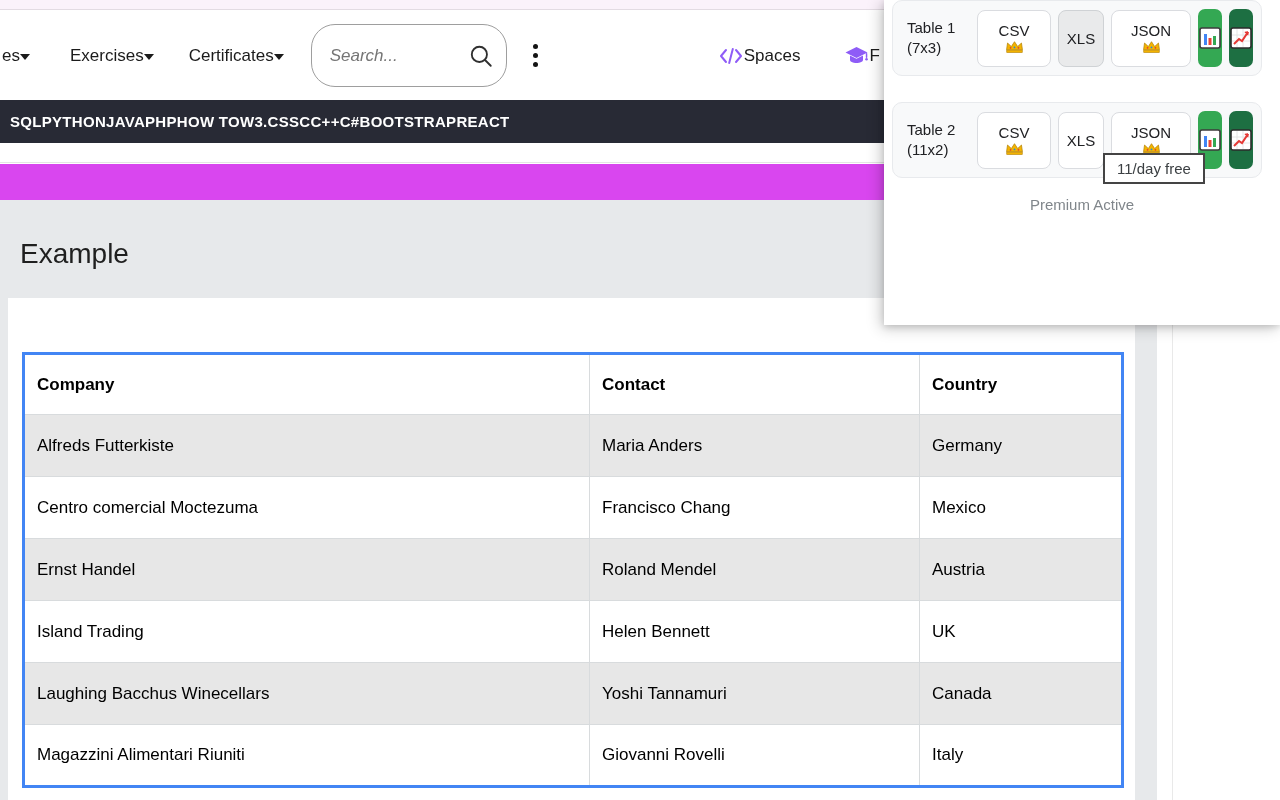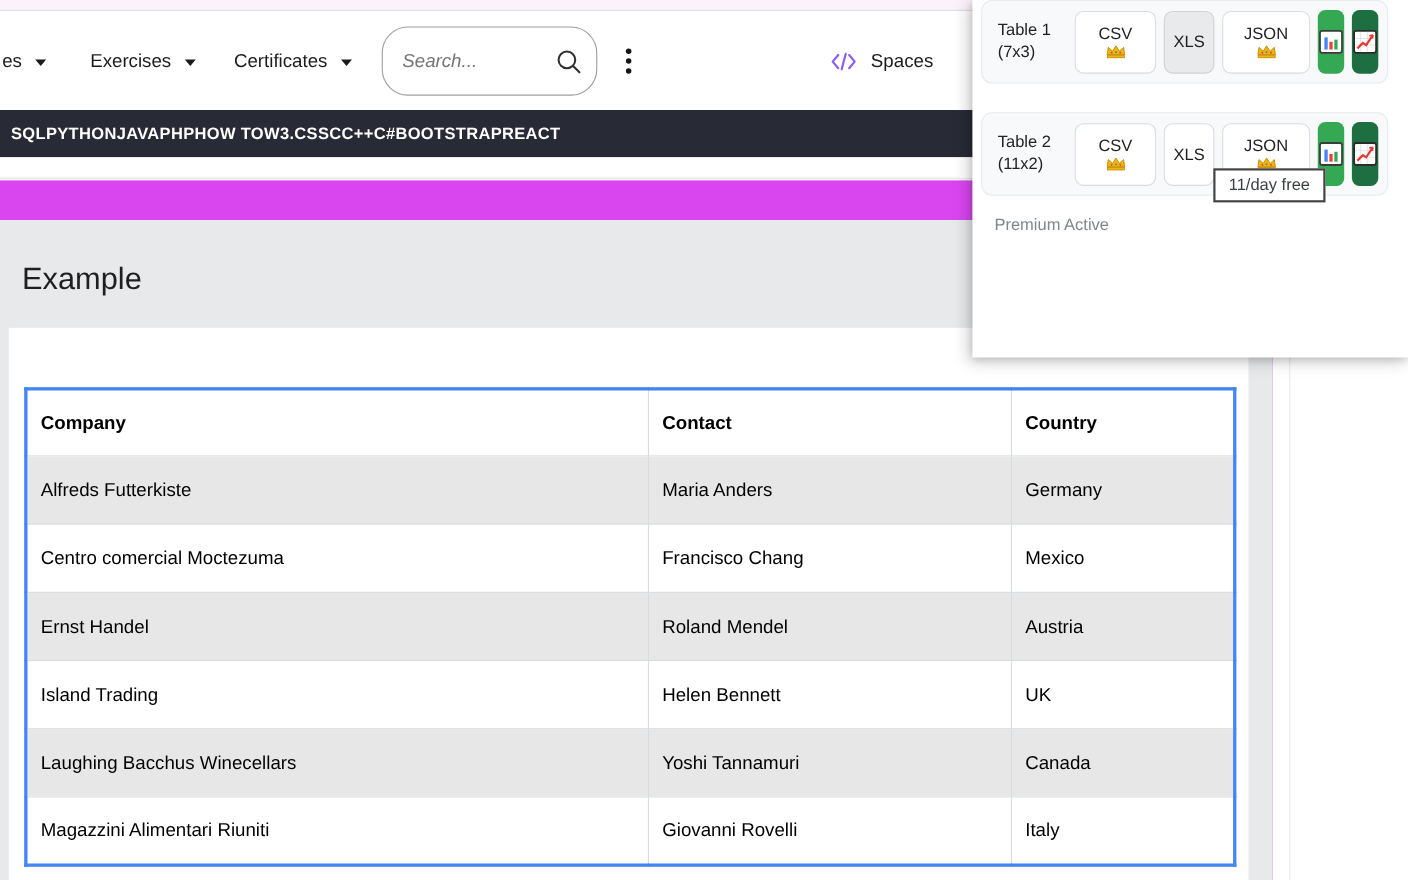--- a/index.html
+++ b/index.html
@@ -7,21 +7,21 @@
               font-family:"Liberation Sans", sans-serif; }
   body { position:relative; }
 
   
   .promo-strip { position:absolute; left:0; top:0; width:1280px; height:10px;
                  background:#FBF2FB; border-bottom:1px solid #E3DBE3; }
 
   
   .topbar { position:absolute; left:0; top:11px; width:1280px; height:89px;
             background:#fff; display:flex; align-items:center; }
-  .tb-item { display:flex; align-items:center; gap:12px; font-size:17px; color:#1b1b1b;
+  .tb-item { display:flex; align-items:center; gap:0; font-size:17px; color:#1b1b1b;
              cursor:pointer; white-space:nowrap; }
   .caret { width:0; height:0; border-left:5px solid transparent; border-right:5px solid transparent;
            border-top:6px solid #1b1b1b; margin-top:2px; }
   #tb-es { margin-left:2px; }
   #tb-exercises { margin-left:40px; }
   #tb-certificates { margin-left:35px; }
   .search-pill { margin-left:27px; width:196px; height:63px; border:1px solid #9E9E9E;
                  border-radius:24px; display:flex; align-items:center; padding:0 12px 0 18px; background:#fff; }
   .search-pill input { flex:1; border:none; outline:none; font-size:17px; background:transparent;
                        font-family:"Liberation Sans", sans-serif; min-width:0; }
@@ -82,21 +82,21 @@
              font-family:"Liberation Sans", sans-serif; }
   .fmt-btn.plain { min-width:46px; padding:0 9px; }
   .fmt-btn.pressed { background:#E9EAEB; border-color:#CFD2D5; }
   .fmt-btn.wide { min-width:64px; }
   .chart-btn { width:35px; height:58px; border:none; border-radius:7px; display:grid; place-items:center;
                margin-right:7px; cursor:pointer; }
   .chart-btn.green { background:#34A853; }
   .chart-btn.dkgreen { background:#1D6F42; margin-right:0; }
   .pp-tooltip { position:absolute; left:219px; top:153px; background:#fff; border:2px solid #444444;
                 padding:5px 12px; font-size:15px; color:#3c4043; white-space:nowrap; z-index:10; }
-  .pp-status { margin:18px 20px 0 20px; font-size:15px; color:#80868B; }
+  .pp-status { margin:18px 20px 0 20px; font-size:15px; color:#80868B;text-align:center; }
 
   svg { display:block; }
 </style>
 </head>
 <body>
 
 <div class="promo-strip"></div>
 
 <div class="topbar">
   <div class="tb-item" id="tb-es">

